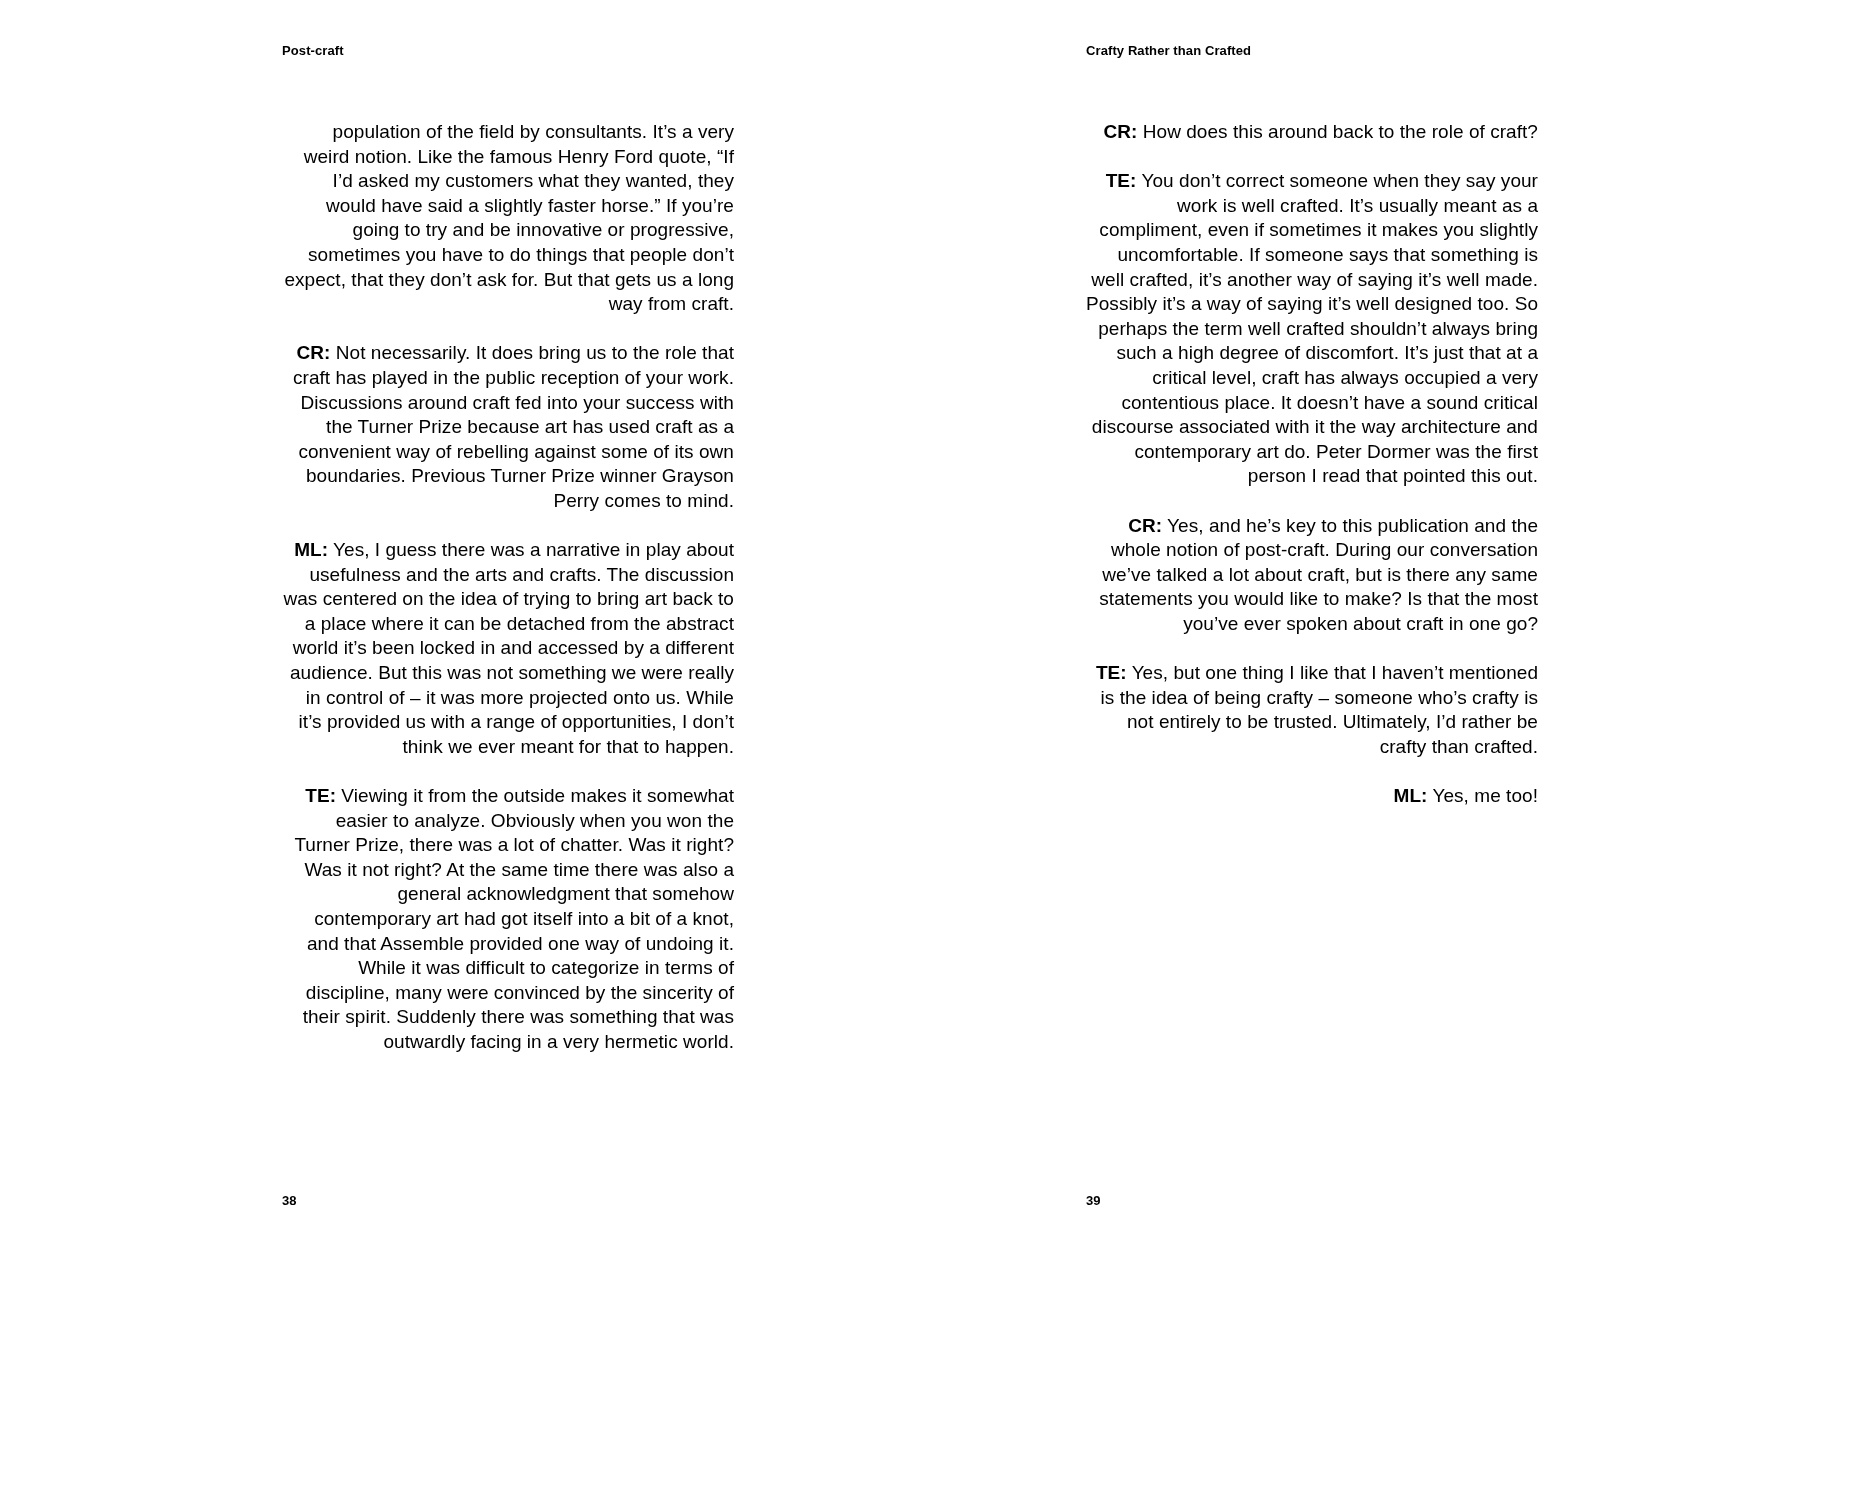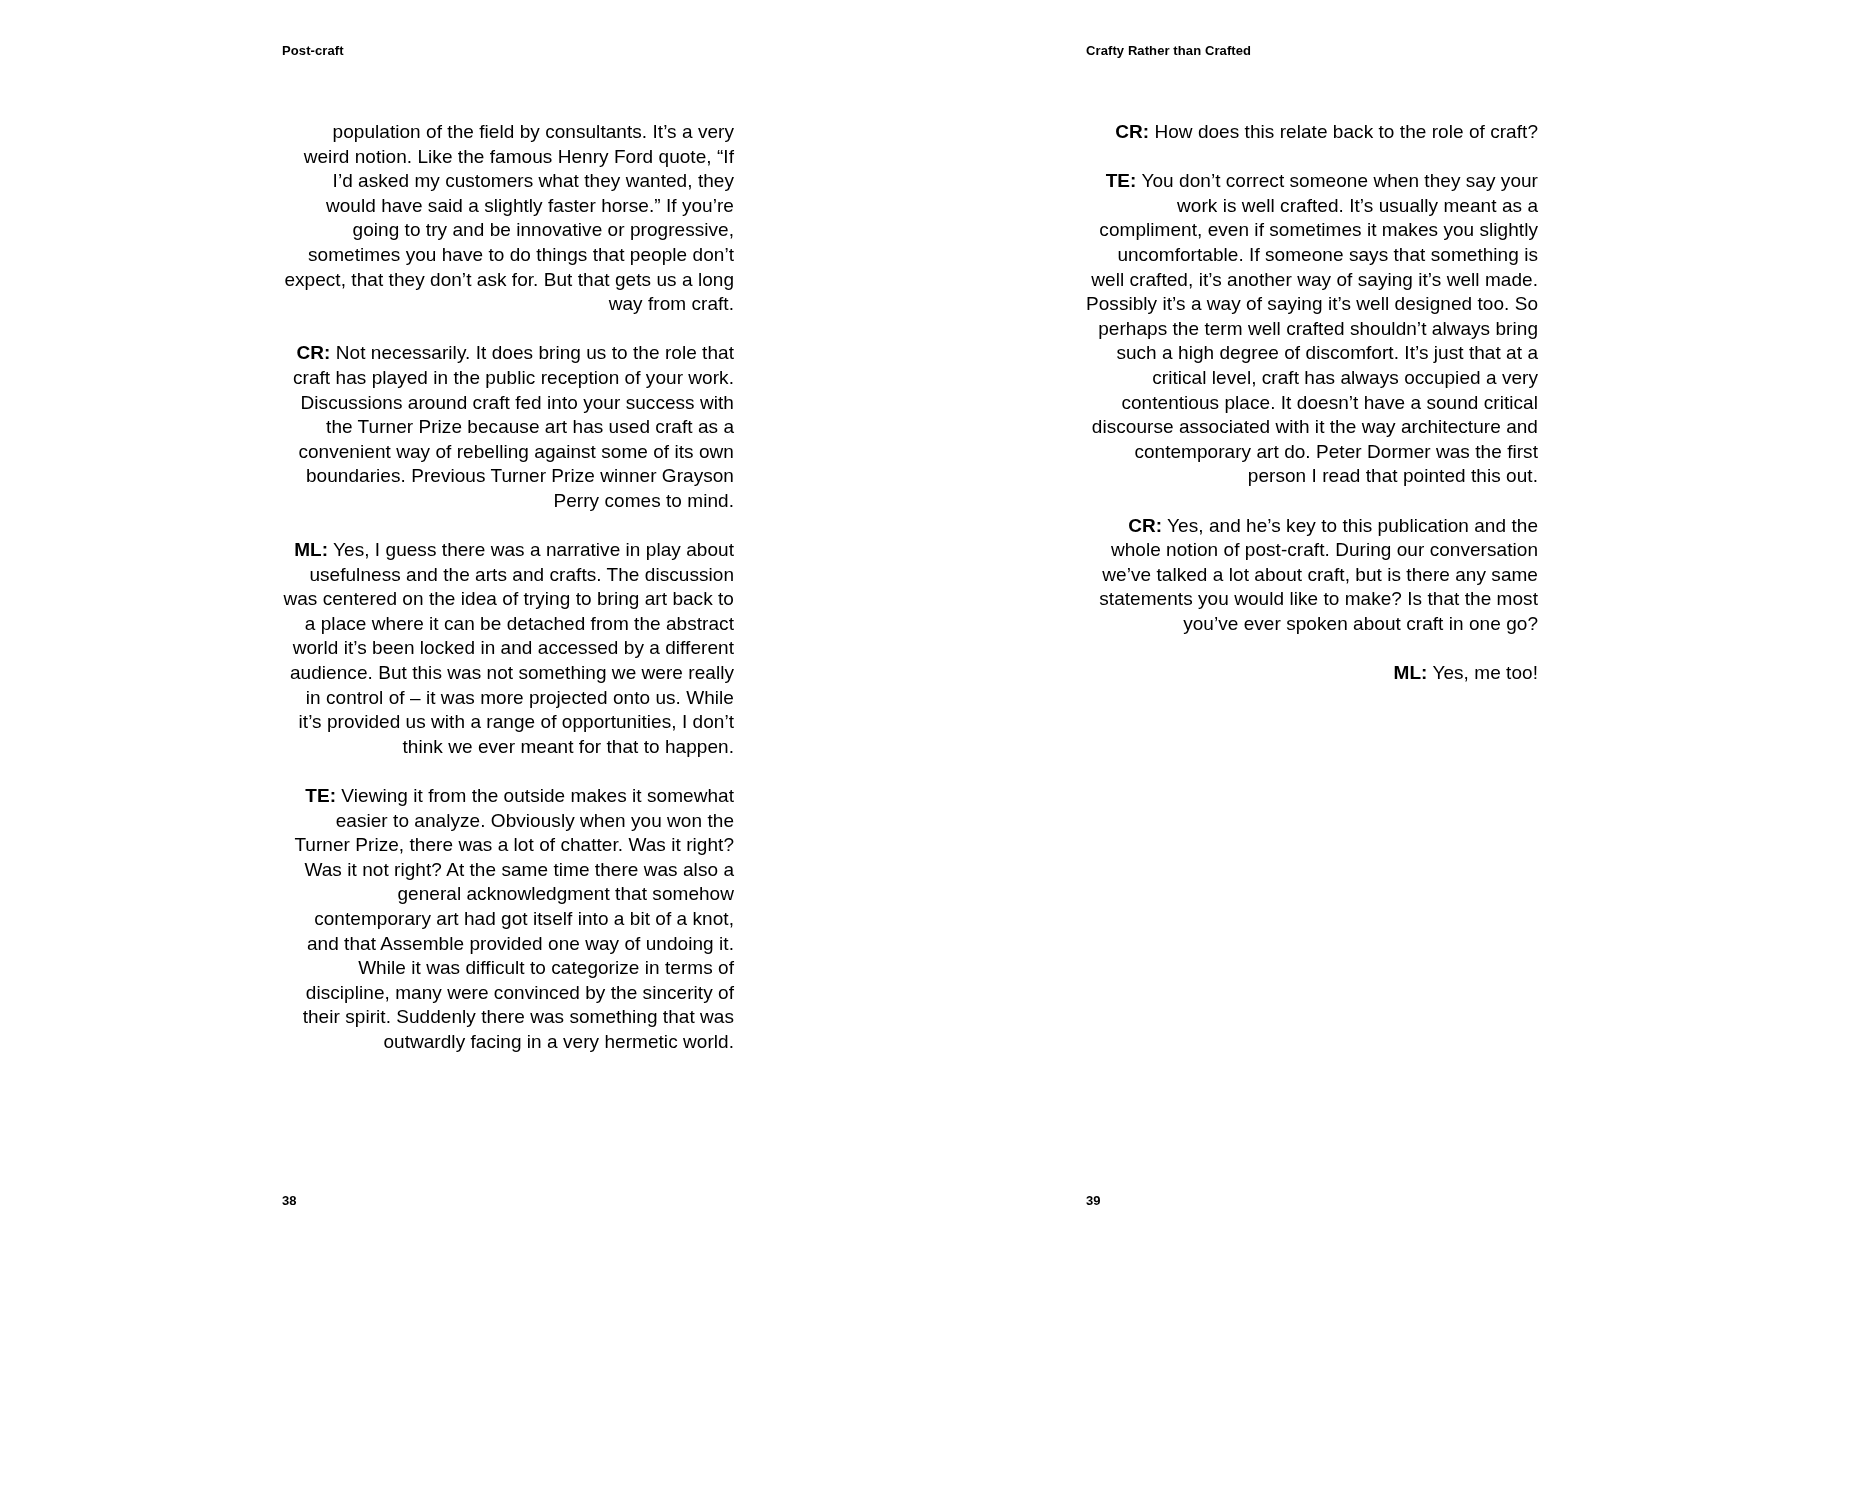--- a/index.html
+++ b/index.html
@@ -65,22 +65,23 @@
     <p class="para"><b class="speaker">CR:</b> <span>Not necessarily. It does bring us to the role that craft has played in the public reception of your work. Discussions around craft fed into your success with the Turner Prize because art has used craft as a convenient way of rebelling against some of its own boundaries. Previous Turner Prize winner Grayson Perry comes to mind.</span></p>
     <p class="para"><b class="speaker">ML:</b> <span>Yes, I guess there was a narrative in play about usefulness and the arts and crafts. The discussion was centered on the idea of trying to bring art back to a place where it can be detached from the abstract world it’s been locked in and accessed by a different audience. But this was not something we were really in control of – it was more projected onto us. While it’s provided us with a range of opportunities, I don’t think we ever meant for that to happen.</span></p>
     <p class="para"><b class="speaker">TE:</b> <span>Viewing it from the outside makes it somewhat easier to analyze. Obviously when you won the Turner Prize, there was a lot of chatter. Was it right? Was it not right? At the same time there was also a general acknowledgment that somehow contemporary art had got itself into a bit of a knot, and that Assemble provided one way of undoing it. While it was difficult to categorize in terms of discipline, many were convinced by the sincerity of their spirit. Suddenly there was something that was outwardly facing in a very hermetic world.</span></p>
   </div>
 </section>
 
 <section class="page page-right">
   <h1 class="running-head">Crafty Rather than Crafted</h1>
 
   <div class="page-body">
-    <p class="para"><b class="speaker">CR:</b> <span>How does this relate back to the role of craft?</span></p>
+    <p class="para"><b class="speaker">CR:</b> <span>How does this around back to the role of craft?</span></p>
     <p class="para"><b class="speaker">TE:</b> <span>You don’t correct someone when they say your work is well crafted. It’s usually meant as a compliment, even if sometimes it makes you slightly uncomfortable. If someone says that something is well crafted, it’s another way of saying it’s well made. Possibly it’s a way of saying it’s well designed too. So perhaps the term well crafted shouldn’t always bring such a high degree of discomfort. It’s just that at a critical level, craft has always occupied a very contentious place. It doesn’t have a sound critical discourse associated with it the way architecture and contemporary art do. Peter Dormer was the first person I read that pointed this out.</span></p>
     <p class="para"><b class="speaker">CR:</b> <span>Yes, and he’s key to this publication and the whole notion of post-craft. During our conversation we’ve talked a lot about craft, but is there any same statements you would like to make? Is that the most you’ve ever spoken about craft in one go?</span></p>
+    <p class="para"><b class="speaker">TE:</b> <span>Yes, but one thing I like that I haven’t mentioned is the idea of being crafty – someone who’s crafty is not entirely to be trusted. Ultimately, I’d rather be crafty than crafted.</span></p>
     <p class="para"><b class="speaker">ML:</b> <span>Yes, me too!</span></p>
   </div>
 </section>
 
 <div class="folio folio-left">38</div>
 
 <div class="folio folio-right">39</div>
 
 </body></html>

